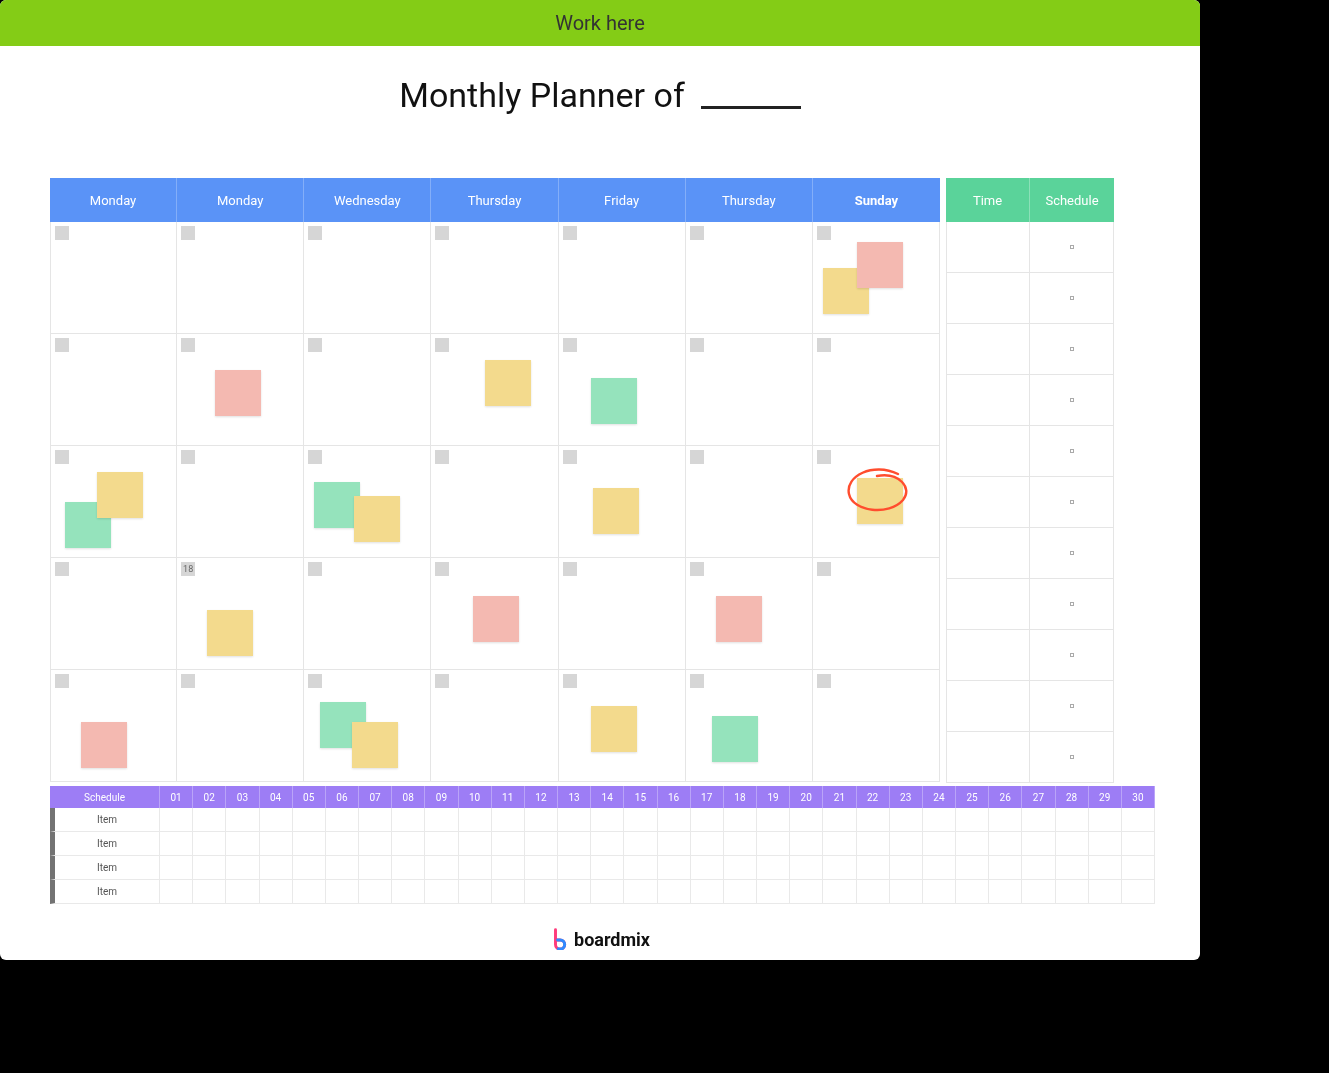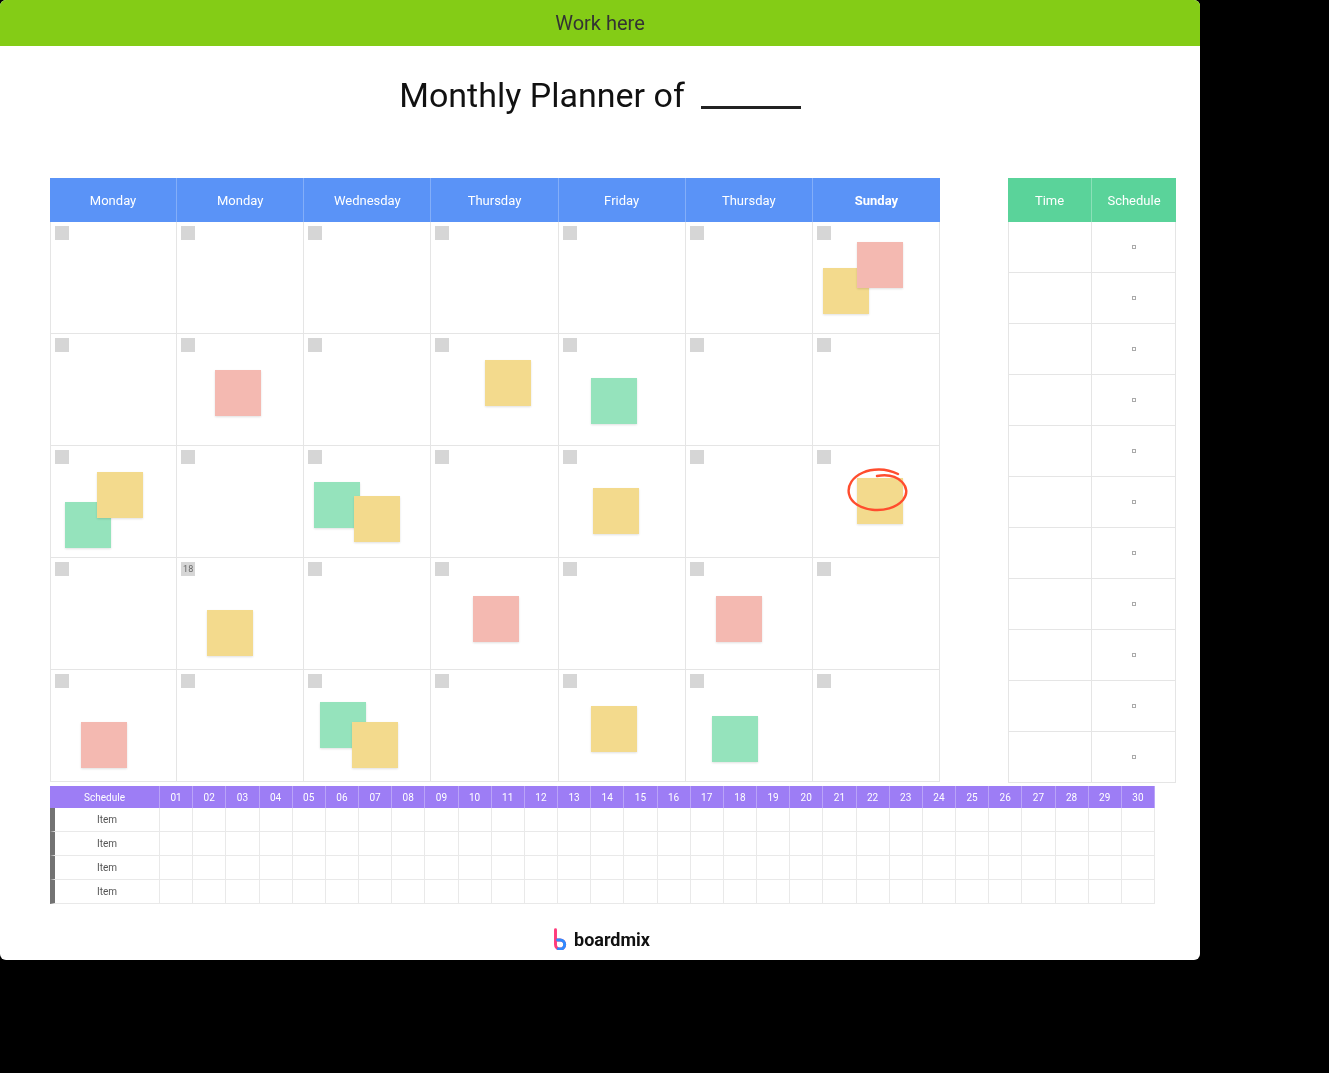--- a/index.html
+++ b/index.html
@@ -20,21 +20,21 @@
   .day { position:relative; border:1px solid #e5e5e5; border-top:none; border-left:none; }
   .week .day:first-child{border-left:1px solid #e5e5e5;}
   .daynum { position:absolute; left:4px; top:4px; width:14px; height:14px; background:#d6d6d6; font-size:9px; color:#666; display:flex; align-items:center; justify-content:center; }
   .note { position:absolute; width:46px; height:46px; box-shadow:0 1px 2px rgba(0,0,0,.12); }
   .note.yellow{ background:#f3da8d; }
   .note.green { background:#95e3bc; }
   .note.pink  { background:#f4b9b1; }
   .redring { position:absolute; width:70px; height:50px; pointer-events:none; }
   .redring svg{width:100%;height:100%;}
 
-  .side { position:absolute; left:958px; width:168px; }
+  .side { position:absolute; left:896px; width:168px; }
   .side-head { display:grid; grid-template-columns:1fr 1fr; background:#5ad39a; color:#fff; height:44px; font-size:13px; }
   .side-head div{display:flex;align-items:center;justify-content:center;border-right:1px solid rgba(255,255,255,.3);}
   .side-head div:last-child{border-right:none;}
   .side-row { display:grid; grid-template-columns:1fr 1fr; height:51px; }
   .side-row div{border:1px solid #e5e5e5; border-top:none; border-left:none; display:flex; align-items:center; justify-content:center;}
   .side-row div:first-child{border-left:1px solid #e5e5e5;}
   .bullet{ width:4px; height:4px; border:1px solid #aaa; background:#fff;}
 
   .gantt { position:absolute; left:0; width:1105px; top:608px; }
   .g-head { display:grid; grid-template-columns:110px repeat(30, 1fr); background:#9d7df5; color:#fff; font-size:10px; height:22px; }

